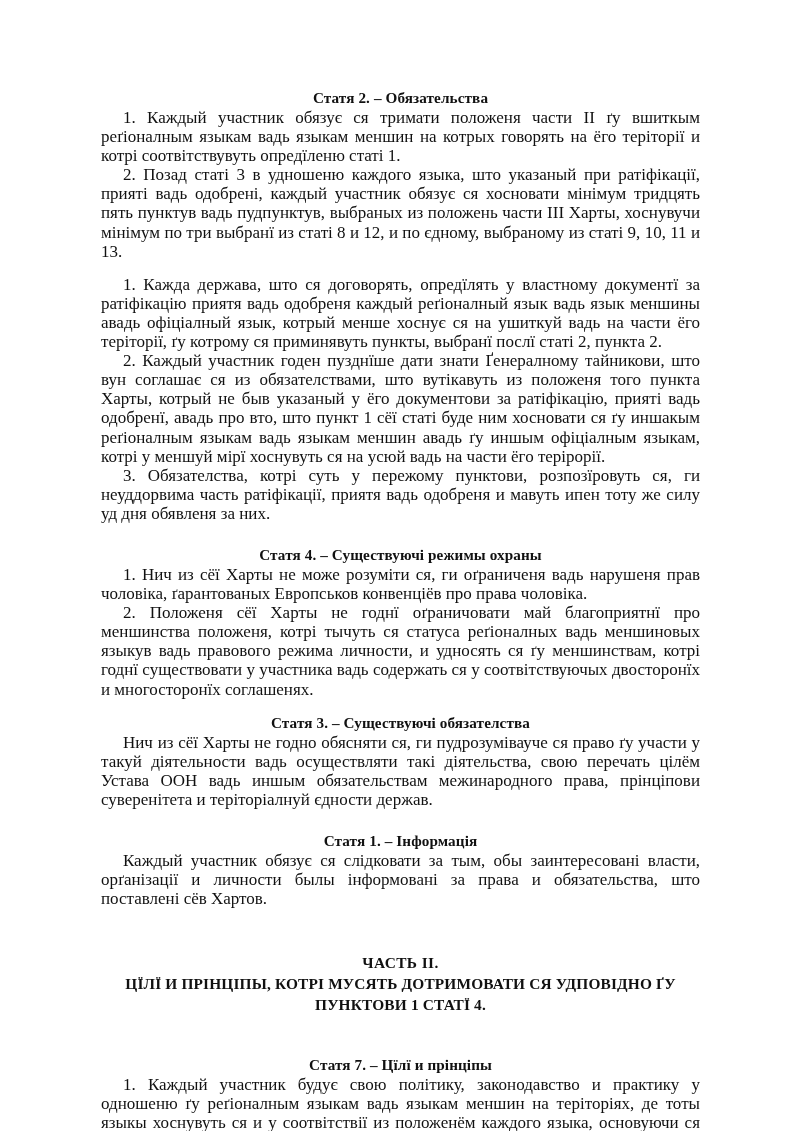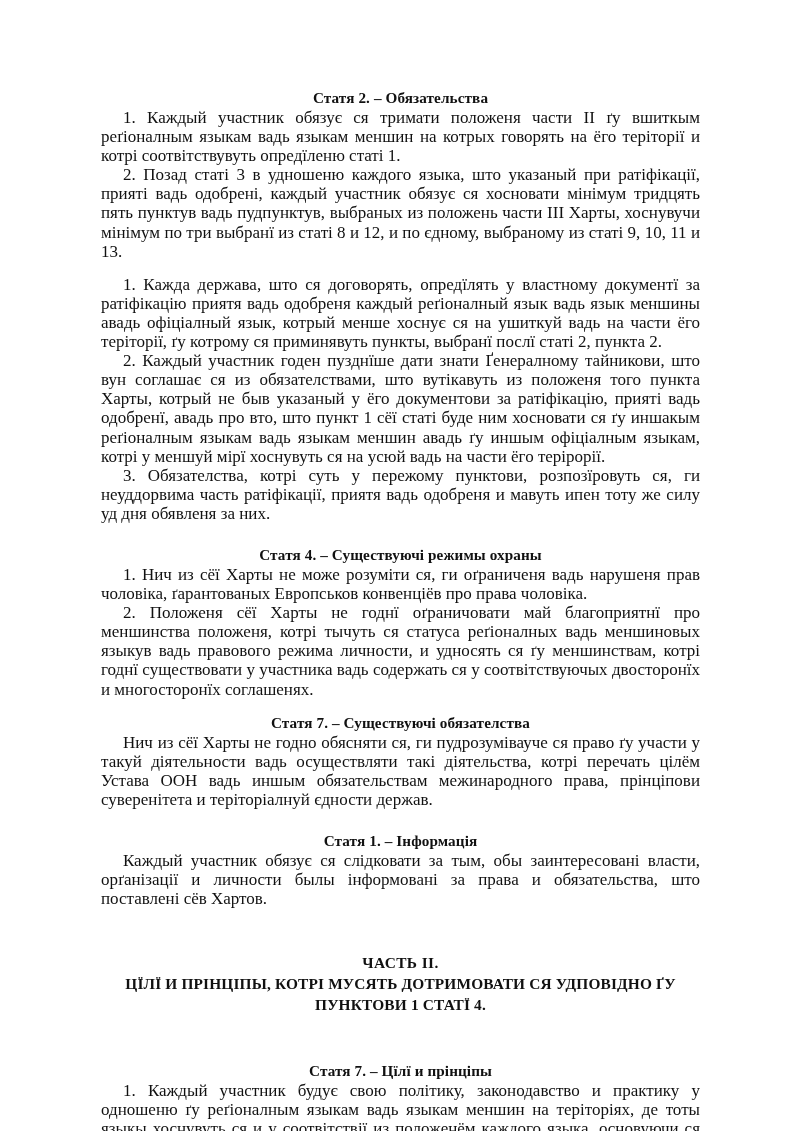--- a/index.html
+++ b/index.html
@@ -52,21 +52,21 @@
     word-spacing: 0px;
     -moz-hyphens: none;
     hyphens: none;
   }
 
   
 
   
   .part-block {
     margin-top: 44px;
-    margin-bottom: 16px;
+    margin-bottom: 10px;
   }
   .part-line {
     font-size: 15.4px;
     font-weight: bold;
     text-align: center;
     line-height: 21px;
     margin: 0;
     letter-spacing: 0.15px;
   }
   .part-line.part-number {
@@ -94,22 +94,22 @@
     <p class="para">3. Обязателства, котрі суть у пережому пунктови, розпозїровуть ся, ги неуддорвима часть ратіфікації, приятя вадь одобреня и мавуть ипен тоту же силу уд дня обявленя за них.</p>
 
     <div class="spacer-md"></div>
 
     <h2 class="article-heading">Статя 4. – Существуючі  режимы охраны</h2>
     <p class="para">1. Нич из сёї Харты не може розуміти ся, ги оґраниченя вадь нарушеня прав чоловіка, ґарантованых Европськов конвенціёв про права чоловіка.</p>
     <p class="para">2. Положеня сёї Харты не годнї оґраничовати май благоприятнї про меншинства положеня, котрі тычуть ся статуса реґіоналных вадь меншиновых языкув вадь правового режима личности, и удносять ся ґу меншинствам, котрі годнї существовати у участника вадь содержать ся у соотвітствуючых двосторонїх и многосторонїх соглашенях.</p>
 
     <div class="spacer-sm"></div>
 
-    <h2 class="article-heading">Статя 7. – Существуючі  обязателства</h2>
-    <p class="para">Нич из сёї Харты не годно обясняти ся, ги пудрозумівауче ся право ґу участи у такуй діятельности вадь осуществляти такі діятельства, котрі перечать цілём Устава ООН вадь иншым обязательствам межинародного права, прінціпови суверенітета и теріторіалнуй єдности держав.</p>
+    <h2 class="article-heading">Статя 3. – Существуючі  обязателства</h2>
+    <p class="para">Нич из сёї Харты не годно обясняти ся, ги пудрозумівауче ся право ґу участи у такуй діятельности вадь осуществляти такі діятельства, свою перечать цілём Устава ООН вадь иншым обязательствам межинародного права, прінціпови суверенітета и теріторіалнуй єдности держав.</p>
 
     <div class="spacer-md"></div>
 
     <h2 class="article-heading">Статя 1. – Інформація</h2>
     <p class="para">Каждый участник обязує ся слідковати за тым, обы заинтересовані власти, орґанізації и личности былы інформовані за права и обязательства, што поставлені сёв Хартов.</p>
 
     <div class="part-block">
       <div class="part-line part-number">ЧАСТЬ II.</div>
       <div class="part-line">ЦЇЛЇ И ПРІНЦІПЫ, КОТРІ МУСЯТЬ ДОТРИМОВАТИ СЯ УДПОВІДНО ҐУ</div>
       <div class="part-line">ПУНКТОВИ 1 СТАТЇ 4.</div>

